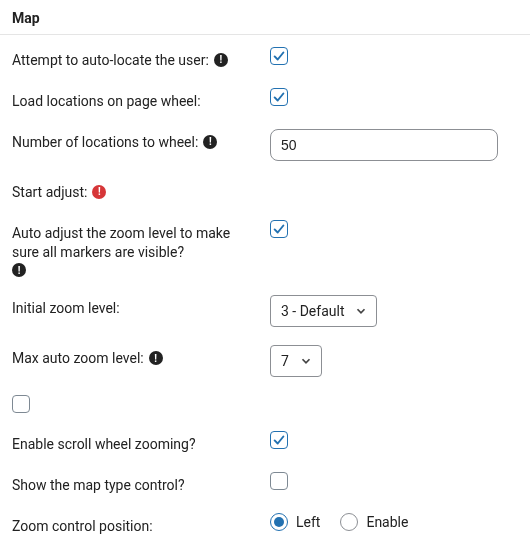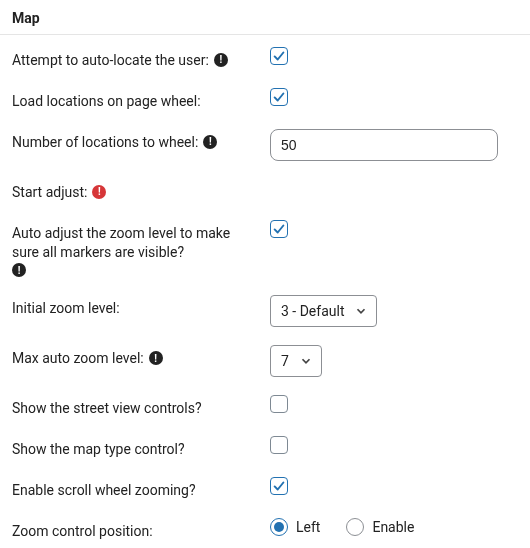--- a/index.html
+++ b/index.html
@@ -111,21 +111,21 @@
   }
   .chevron path {
     stroke: #444;
     stroke-width: 2;
     fill: none;
   }
   
   .radio-group {
     display: flex;
     align-items: center;
-    gap: 26px;
+    gap: 20px;
   }
   .radio-option {
     display: inline-flex;
     align-items: center;
     gap: 8px;
     cursor: pointer;
   }
   .radio {
     width: 18px;
     height: 18px;
@@ -236,50 +236,47 @@
       <span class="select small">
         <span>7</span>
         <svg class="chevron" viewBox="0 0 16 16">
             <path d="M4 6 L8 10 L12 6"></path>
           </svg>
       </span>
     </div>
   </div>
 
   <div class="row">
-    <div class="label-col">
-      <span class="label-text">Show the street view controls?</span>
-    </div>
     <div class="control-col">
       <span class="checkbox">
         
       </span>
     </div>
   </div>
 
   <div class="row">
     <div class="label-col">
+      <span class="label-text">Enable scroll wheel zooming?</span>
+    </div>
+    <div class="control-col">
+      <span class="checkbox checked">
+        <svg viewBox="0 0 16 16">
+            <path d="M3 8.5 L6.5 12 L13 4" fill="none" stroke-width="2.2" stroke-linecap="round" stroke-linejoin="round"></path>
+          </svg>
+      </span>
+    </div>
+  </div>
+
+  <div class="row">
+    <div class="label-col">
       <span class="label-text">Show the map type control?</span>
     </div>
     <div class="control-col">
       <span class="checkbox">
         
-      </span>
-    </div>
-  </div>
-
-  <div class="row">
-    <div class="label-col">
-      <span class="label-text">Enable scroll wheel zooming?</span>
-    </div>
-    <div class="control-col">
-      <span class="checkbox checked">
-        <svg viewBox="0 0 16 16">
-            <path d="M3 8.5 L6.5 12 L13 4" fill="none" stroke-width="2.2" stroke-linecap="round" stroke-linejoin="round"></path>
-          </svg>
       </span>
     </div>
   </div>
 
   <div class="row">
     <div class="label-col">
       <span class="label-text">Zoom control position:</span>
     </div>
     <div class="control-col">
       <div class="radio-group">

